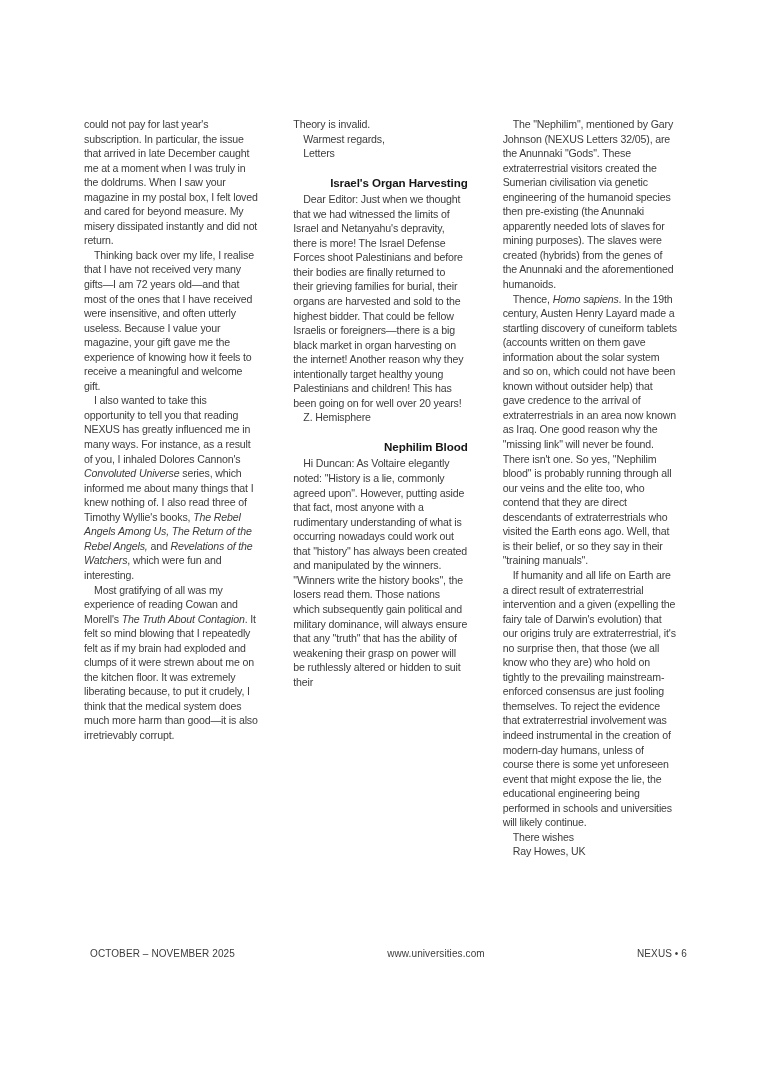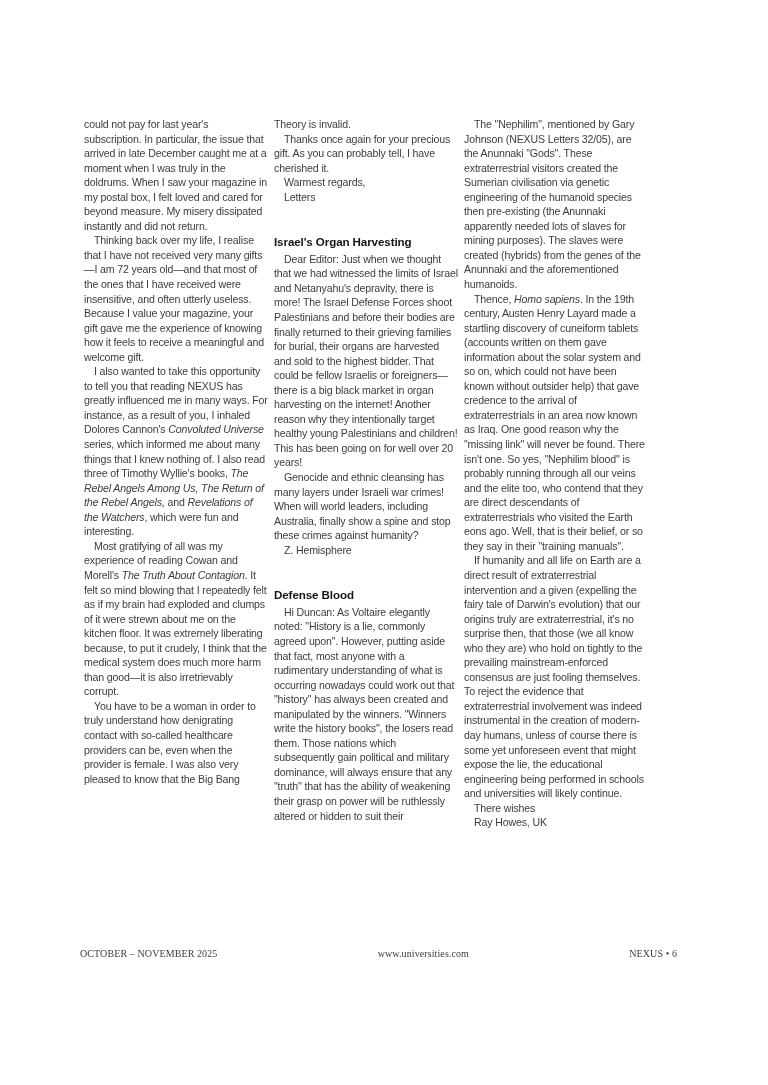--- a/index.html
+++ b/index.html
@@ -11,77 +11,74 @@
     font-family: "Liberation Sans", sans-serif;
     color: #3c3c3c;
     overflow: hidden;
   }
   .columns {
     position: absolute;
     left: 84px;
     top: 117px;
     width: 593px;
     display: flex;
-    gap: 6px;
+    gap: 35px;
     align-items: flex-start;
   }
   .col {
     width: 184px;
     font-size: 10.6px;
     line-height: 14.55px;
     letter-spacing: -0.15px;
     text-align: left;
   }
   .col p.para { margin: 0; }
   .col p.para.indent { text-indent: 10px; }
   .col .sig { text-indent: 10px; }
   .col .heading {
     font-weight: bold;
     font-size: 11.6px;
     color: #151515;
-    margin-top: 31px;
+    margin-top: 15px;
     margin-bottom: 2px;
     letter-spacing: -0.1px;
+    text-align: right;
   }
   .col em { }
   .footer {
     position: absolute;
-    left: 80px;
+    left: 90px;
     top: 948px;
     width: 597px;
     display: flex;
     justify-content: space-between;
     font-size: 10px;
     letter-spacing: 0.1px;
     color: #3c3c3c;
-    font-family: Liberation Serif, serif;
   }
 </style>
 </head>
 <body>
 
 <div class="page">
   <div class="columns">
     <div class="col">
         <p class="para"><span>could not pay for last year's subscription. In particular, the issue that arrived in late December caught me at a moment when I was truly in the doldrums. When I saw your magazine in my postal box, I felt loved and cared for beyond measure. My misery dissipated instantly and did not return.</span></p>
         <p class="para indent"><span>Thinking back over my life, I realise that I have not received very many gifts—I am 72 years old—and that most of the ones that I have received were insensitive, and often utterly useless. Because I value your magazine, your gift gave me the experience of knowing how it feels to receive a meaningful and welcome gift.</span></p>
         <p class="para indent"><span>I also wanted to take this opportunity to tell you that reading NEXUS has greatly influenced me in many ways. For instance, as a result of you, I inhaled Dolores Cannon's </span><em>Convoluted Universe</em><span> series, which informed me about many things that I knew nothing of. I also read three of Timothy Wyllie's books, </span><em>The Rebel Angels Among Us, The Return of the Rebel Angels,</em><span> and </span><em>Revelations of the Watchers</em><span>, which were fun and interesting.</span></p>
         <p class="para indent"><span>Most gratifying of all was my experience of reading Cowan and Morell's </span><em>The Truth About Contagion</em><span>. It felt so mind blowing that I repeatedly felt as if my brain had exploded and clumps of it were strewn about me on the kitchen floor. It was extremely liberating because, to put it crudely, I think that the medical system does much more harm than good—it is also irretrievably corrupt.</span></p>
-        <p class="para indent"><span>You have to be a woman in order to truly understand how denigrating contact with so-called healthcare providers can be, even when the provider is female. I was also very pleased to know that the Big Bang</span></p>
       </div>
     <div class="col">
         <p class="para"><span>Theory is invalid.</span></p>
-        <p class="para indent"><span>Thanks once again for your precious gift. As you can probably tell, I have cherished it.</span></p>
         <div class="sig">Warmest regards,</div>
         <div class="sig">Letters</div>
         <div class="heading">Israel's Organ Harvesting</div>
         <p class="para indent"><span>Dear Editor: Just when we thought that we had witnessed the limits of Israel and Netanyahu's depravity, there is more! The Israel Defense Forces shoot Palestinians and before their bodies are finally returned to their grieving families for burial, their organs are harvested and sold to the highest bidder. That could be fellow Israelis or foreigners—there is a big black market in organ harvesting on the internet! Another reason why they intentionally target healthy young Palestinians and children! This has been going on for well over 20 years!</span></p>
-        <p class="para indent"><span>Genocide and ethnic cleansing has many layers under Israeli war crimes! When will world leaders, including Australia, finally show a spine and stop these crimes against humanity?</span></p>
         <div class="sig">Z. Hemisphere</div>
-        <div class="heading">Defense Blood</div>
+        <div class="heading">Nephilim Blood</div>
         <p class="para indent"><span>Hi Duncan: As Voltaire elegantly noted: "History is a lie, commonly agreed upon". However, putting aside that fact, most anyone with a rudimentary understanding of what is occurring nowadays could work out that "history" has always been created and manipulated by the winners. "Winners write the history books", the losers read them. Those nations which subsequently gain political and military dominance, will always ensure that any "truth" that has the ability of weakening their grasp on power will be ruthlessly altered or hidden to suit their</span></p>
       </div>
     <div class="col">
         <p class="para indent"><span>The "Nephilim", mentioned by Gary Johnson (NEXUS Letters 32/05), are the Anunnaki "Gods". These extraterrestrial visitors created the Sumerian civilisation via genetic engineering of the humanoid species then pre-existing (the Anunnaki apparently needed lots of slaves for mining purposes). The slaves were created (hybrids) from the genes of the Anunnaki and the aforementioned humanoids.</span></p>
         <p class="para indent"><span>Thence, </span><em>Homo sapiens</em><span>. In the 19th century, Austen Henry Layard made a startling discovery of cuneiform tablets (accounts written on them gave information about the solar system and so on, which could not have been known without outsider help) that gave credence to the arrival of extraterrestrials in an area now known as Iraq. One good reason why the "missing link" will never be found. There isn't one. So yes, "Nephilim blood" is probably running through all our veins and the elite too, who contend that they are direct descendants of extraterrestrials who visited the Earth eons ago. Well, that is their belief, or so they say in their "training manuals".</span></p>
         <p class="para indent"><span>If humanity and all life on Earth are a direct result of extraterrestrial intervention and a given (expelling the fairy tale of Darwin's evolution) that our origins truly are extraterrestrial, it's no surprise then, that those (we all know who they are) who hold on tightly to the prevailing mainstream-enforced consensus are just fooling themselves. To reject the evidence that extraterrestrial involvement was indeed instrumental in the creation of modern-day humans, unless of course there is some yet unforeseen event that might expose the lie, the educational engineering being performed in schools and universities will likely continue.</span></p>
         <div class="sig">There wishes</div>
         <div class="sig">Ray Howes, UK</div>
       </div>
   </div>

